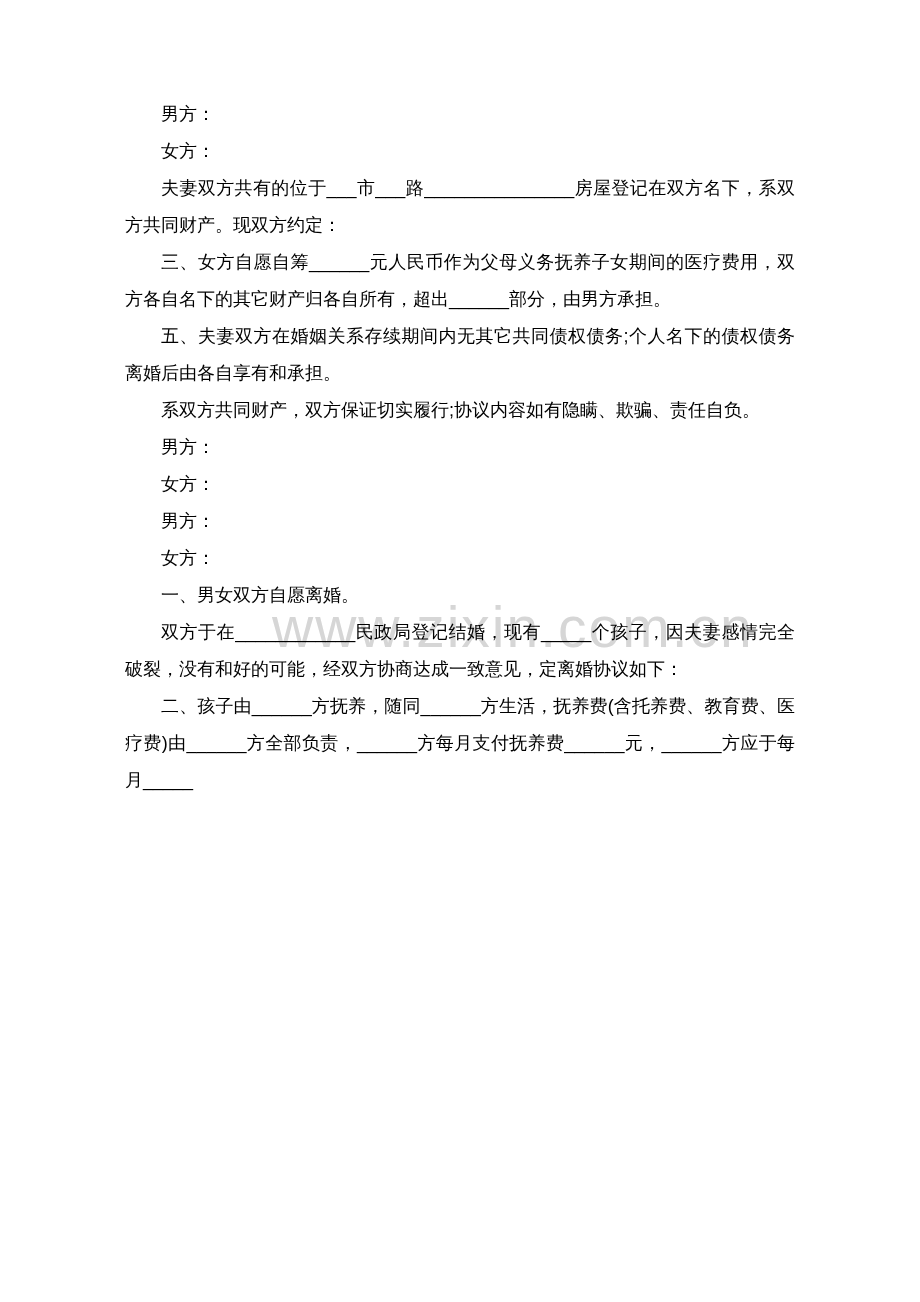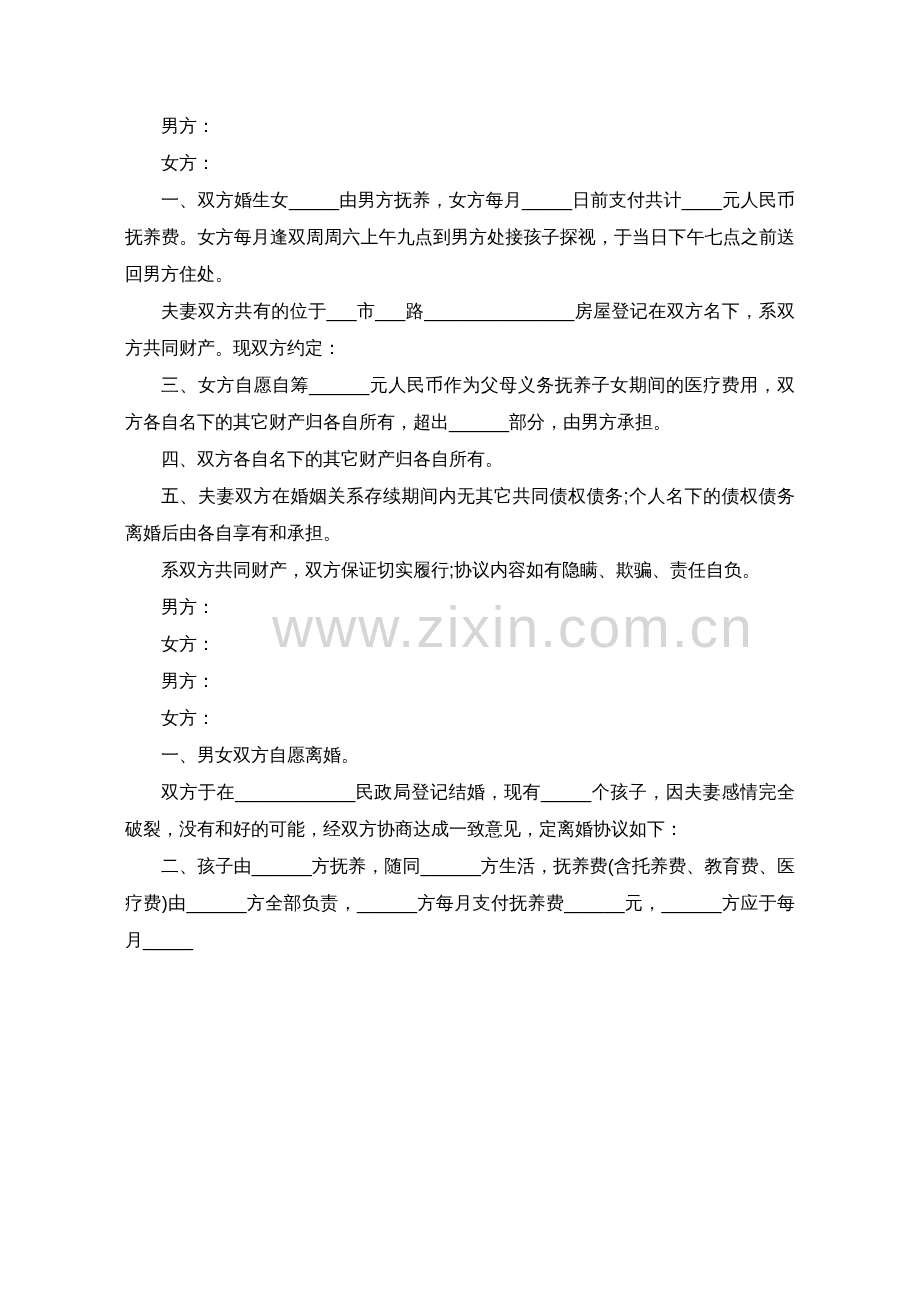--- a/index.html
+++ b/index.html
@@ -24,21 +24,21 @@
     color: #d6d6d6;
     letter-spacing: 2px;
     z-index: 0;
     pointer-events: none;
     user-select: none;
     font-family: "Liberation Sans", "DejaVu Sans", sans-serif;
   }
   .content {
     position: absolute;
     left: 125px;
-    top: 108px;
+    top: 96px;
     width: 670px;
     color: #000000;
     font-size: 18px;
     line-height: 37px;
     z-index: 1;
   }
   .para {
     text-align: justify;
     word-break: break-all;
   }
@@ -50,24 +50,22 @@
   }
 </style>
 </head>
 <body>
 
 <div class="page">
   <div class="watermark">www.zixin.com.cn</div>
   <div class="content">
       <div class="para indent">男方：</div>
       <div class="para indent">女方：</div>
-      <div class="para indent">一、双方婚生女_____由男方抚养，女方每月_____日前支付共计____元人民币抚养费。女方每月逢双周周六上午九点到男方处接孩子探视，于当日下午七点之前送回男方住处。</div>
       <div class="para indent">夫妻双方共有的位于___市___路_______________房屋登记在双方名下，系双方共同财产。现双方约定：</div>
       <div class="para indent">三、女方自愿自筹______元人民币作为父母义务抚养子女期间的医疗费用，双方各自名下的其它财产归各自所有，超出______部分，由男方承担。</div>
-      <div class="para indent">四、双方各自名下的其它财产归各自所有。</div>
       <div class="para indent">五、夫妻双方在婚姻关系存续期间内无其它共同债权债务;个人名下的债权债务离婚后由各自享有和承担。</div>
       <div class="para indent">系双方共同财产，双方保证切实履行;协议内容如有隐瞒、欺骗、责任自负。</div>
       <div class="para indent">男方：</div>
       <div class="para indent">女方：</div>
       <div class="para indent">男方：</div>
       <div class="para indent">女方：</div>
       <div class="para indent">一、男女双方自愿离婚。</div>
       <div class="para indent">双方于在____________民政局登记结婚，现有_____个孩子，因夫妻感情完全破裂，没有和好的可能，经双方协商达成一致意见，定离婚协议如下：</div>
       <div class="para indent">二、孩子由______方抚养，随同______方生活，抚养费(含托养费、教育费、医疗费)由______方全部负责，______方每月支付抚养费______元，______方应于每月_____</div>
     </div>

